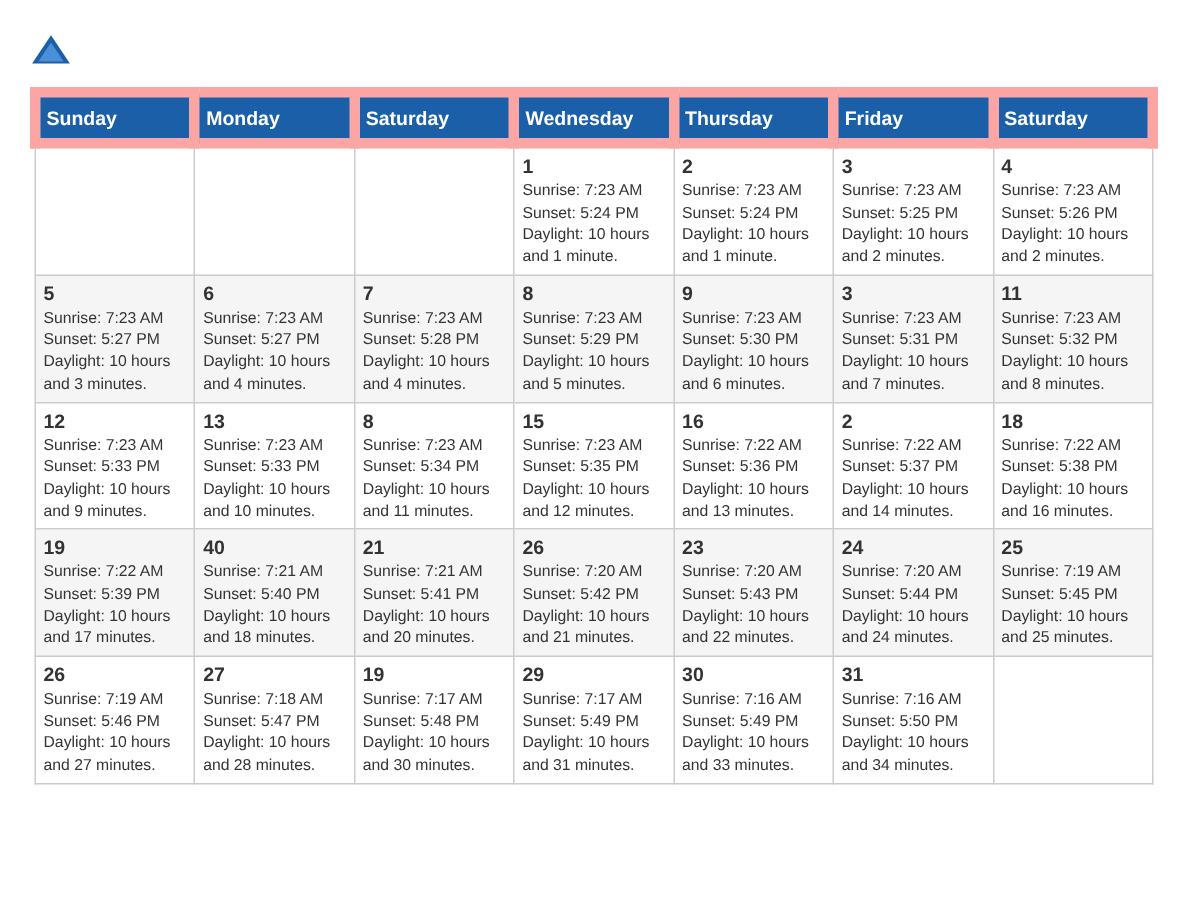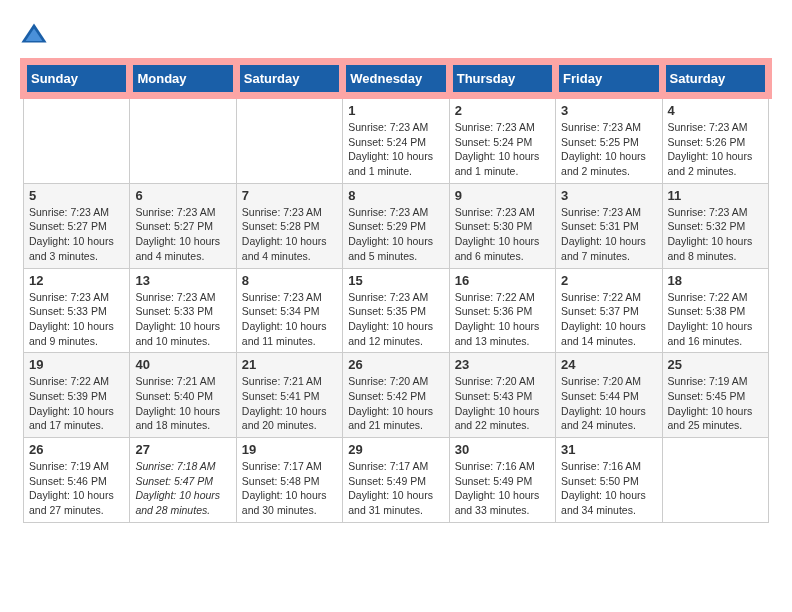--- a/index.html
+++ b/index.html
@@ -312,21 +312,21 @@
       <tr>
         <td>
           <div class="day-num">26</div>
           <div class="day-info" style="white-space: pre-line;">Sunrise: 7:19 AM
 Sunset: 5:46 PM
 Daylight: 10 hours
 and 27 minutes.</div>
         </td>
         <td>
           <div class="day-num">27</div>
-          <div class="day-info" style="white-space: pre-line; font-style: italic;">Sunrise: 7:18 AM
+          <div class="day-info" style="white-space: pre-line;">Sunrise: 7:18 AM
 Sunset: 5:47 PM
 Daylight: 10 hours
 and 28 minutes.</div>
         </td>
         <td>
           <div class="day-num">19</div>
           <div class="day-info" style="white-space: pre-line;">Sunrise: 7:17 AM
 Sunset: 5:48 PM
 Daylight: 10 hours
 and 30 minutes.</div>

